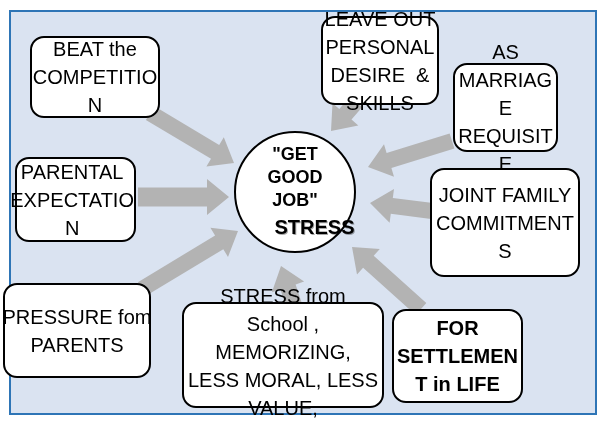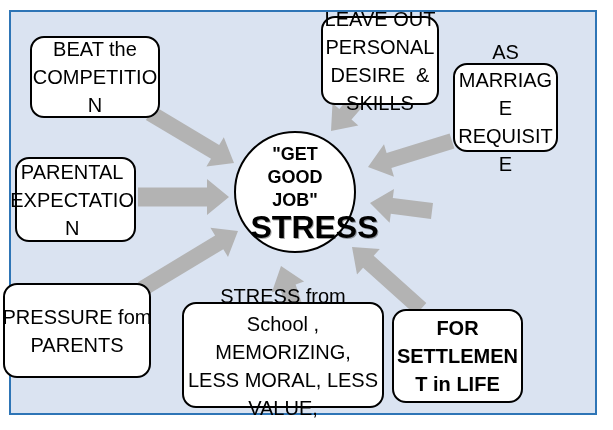--- a/index.html
+++ b/index.html
@@ -59,21 +59,21 @@
     box-sizing: border-box;
   }
   .circle-quote {
     white-space: pre-line;
     text-align: center;
     font-size: 18px;
     line-height: 23px;
     font-weight: 700;
   }
   .circle-emphasis {
-    font-size: 32px;
+    font-size: 20px;
     line-height: 30px;
     font-weight: 700;
     text-align: center;
     text-shadow: 1px 1px 0 rgba(0,0,0,0.35);
     margin-left: 39px;
   }
 </style>
 </head>
 <body>
 
@@ -112,20 +112,25 @@
 REQUISIT
 E</div>
   </div>
 
   <div class="node" style="left:15px; top:157px; width:121px; height:85px;justify-content:flex-end;">
     <div class="node-text">PARENTAL
 EXPECTATIO
 N</div>
   </div>
 
+  <div class="node" style="left:430px; top:168px; width:150px; height:109px;">
+    <div class="node-text">JOINT FAMILY
+COMMITMENT
+S</div>
+  </div>
 
   <div class="node" style="left:3px; top:283px; width:148px; height:95px;">
     <div class="node-text">PRESSURE fom
 PARENTS</div>
   </div>
 
   <div class="node" style="left:182px; top:302px; width:202px; height:106px;">
     <div class="node-text" style="margin-top:-7px;">STRESS from
 School ,
 MEMORIZING,

